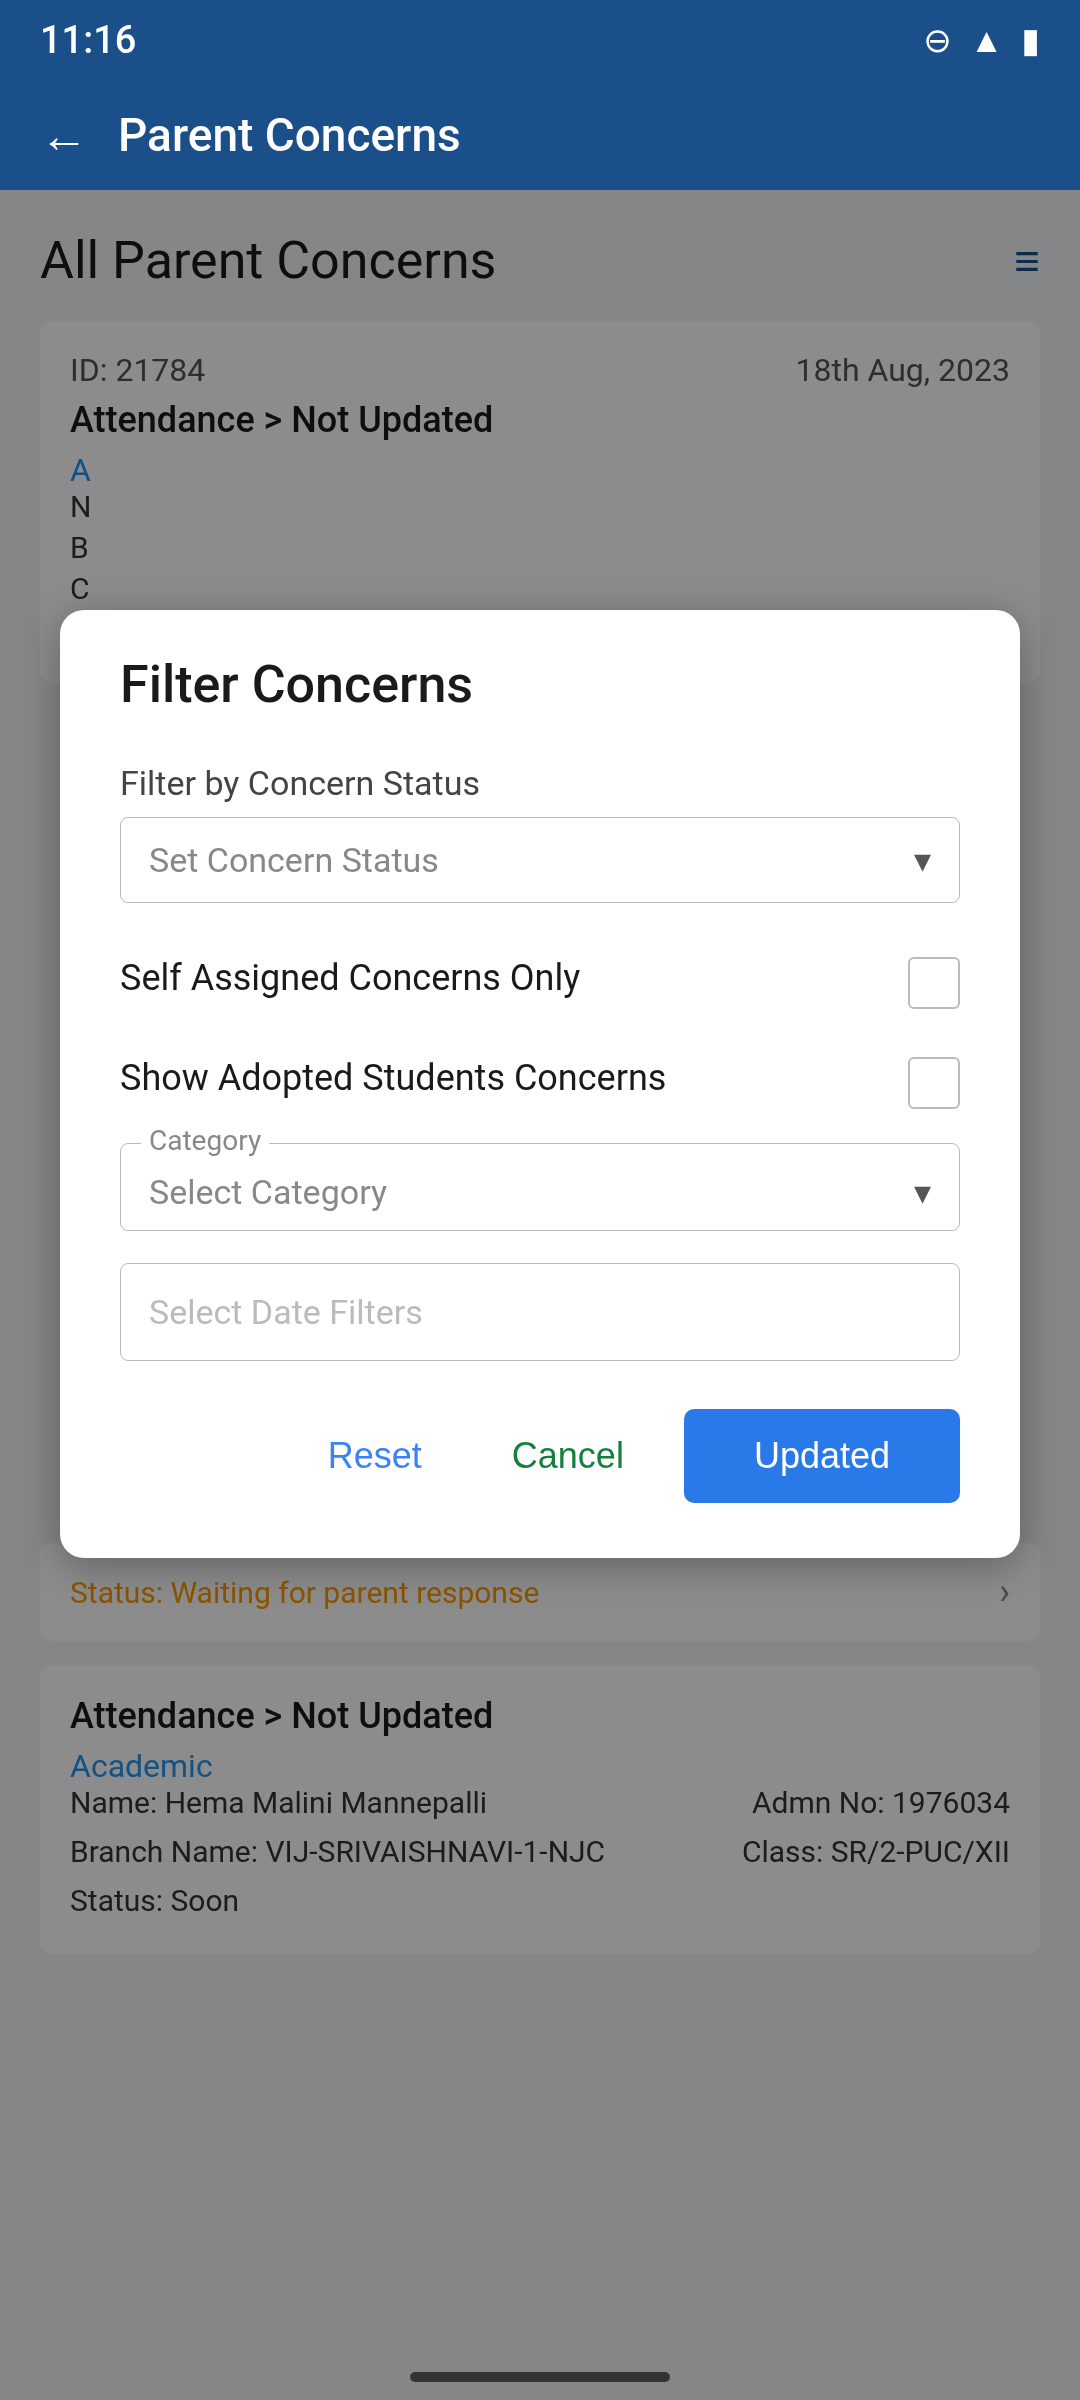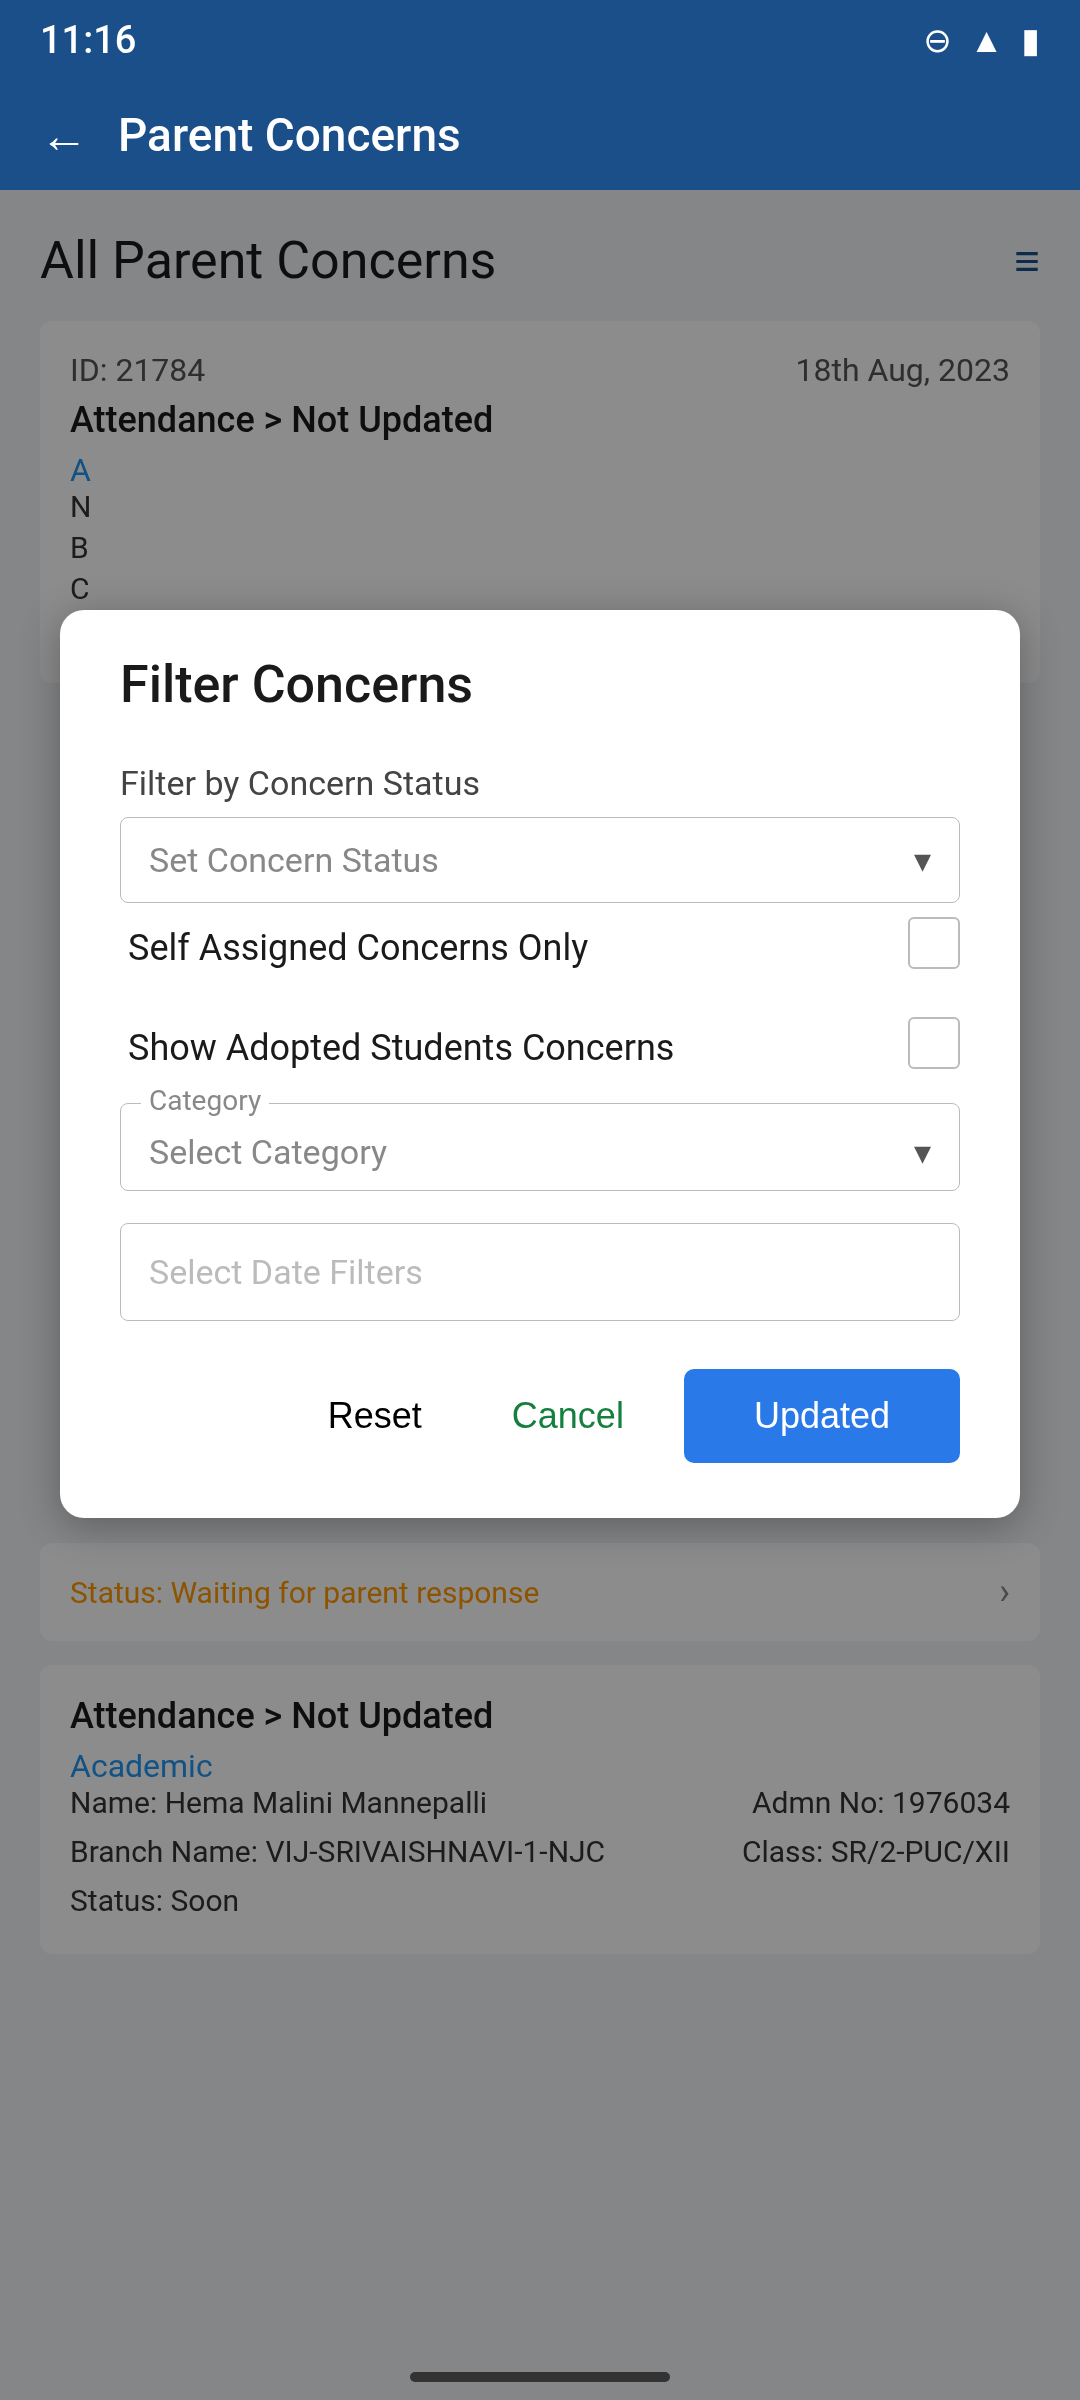--- a/index.html
+++ b/index.html
@@ -153,37 +153,37 @@
       font-size: 34px;
       margin-bottom: 14px;
     }
     .dropdown-box {
       border: 1.5px solid #bbb;
       border-radius: 8px;
       padding: 22px 28px;
       display: flex;
       align-items: center;
       justify-content: space-between;
+      margin-bottom: 40px;
       cursor: pointer;
     }
     .dropdown-label {
       color: #888;
       font-size: 34px;
     }
     .dropdown-arrow {
       color: #555;
       font-size: 34px;
     }
     .checkbox-row {
       display: flex;
-      align-items: flex-end;
+      align-items: flex-start;
       justify-content: space-between;
       padding: 14px 0;
       margin-bottom: 20px;
-      margin-left: 8px;
     }
     .checkbox-label {
       color: #1a1a1a;
       font-size: 36px;
     }
     .checkbox {
       width: 52px;
       height: 52px;
       border: 2.5px solid #bbb;
       border-radius: 6px;
@@ -235,21 +235,21 @@
     
     .modal-buttons {
       display: flex;
       align-items: center;
       justify-content: flex-end;
       gap: 30px;
     }
     .btn-reset {
       background: transparent;
       border: none;
-      color: #000000;
+      color: #3b82f6;
       font-size: 36px;
       font-weight: 500;
       cursor: pointer;
       padding: 20px 30px;
     }
     .btn-cancel {
       background: transparent;
       border: none;
       color: #15803d;
       font-size: 36px;

